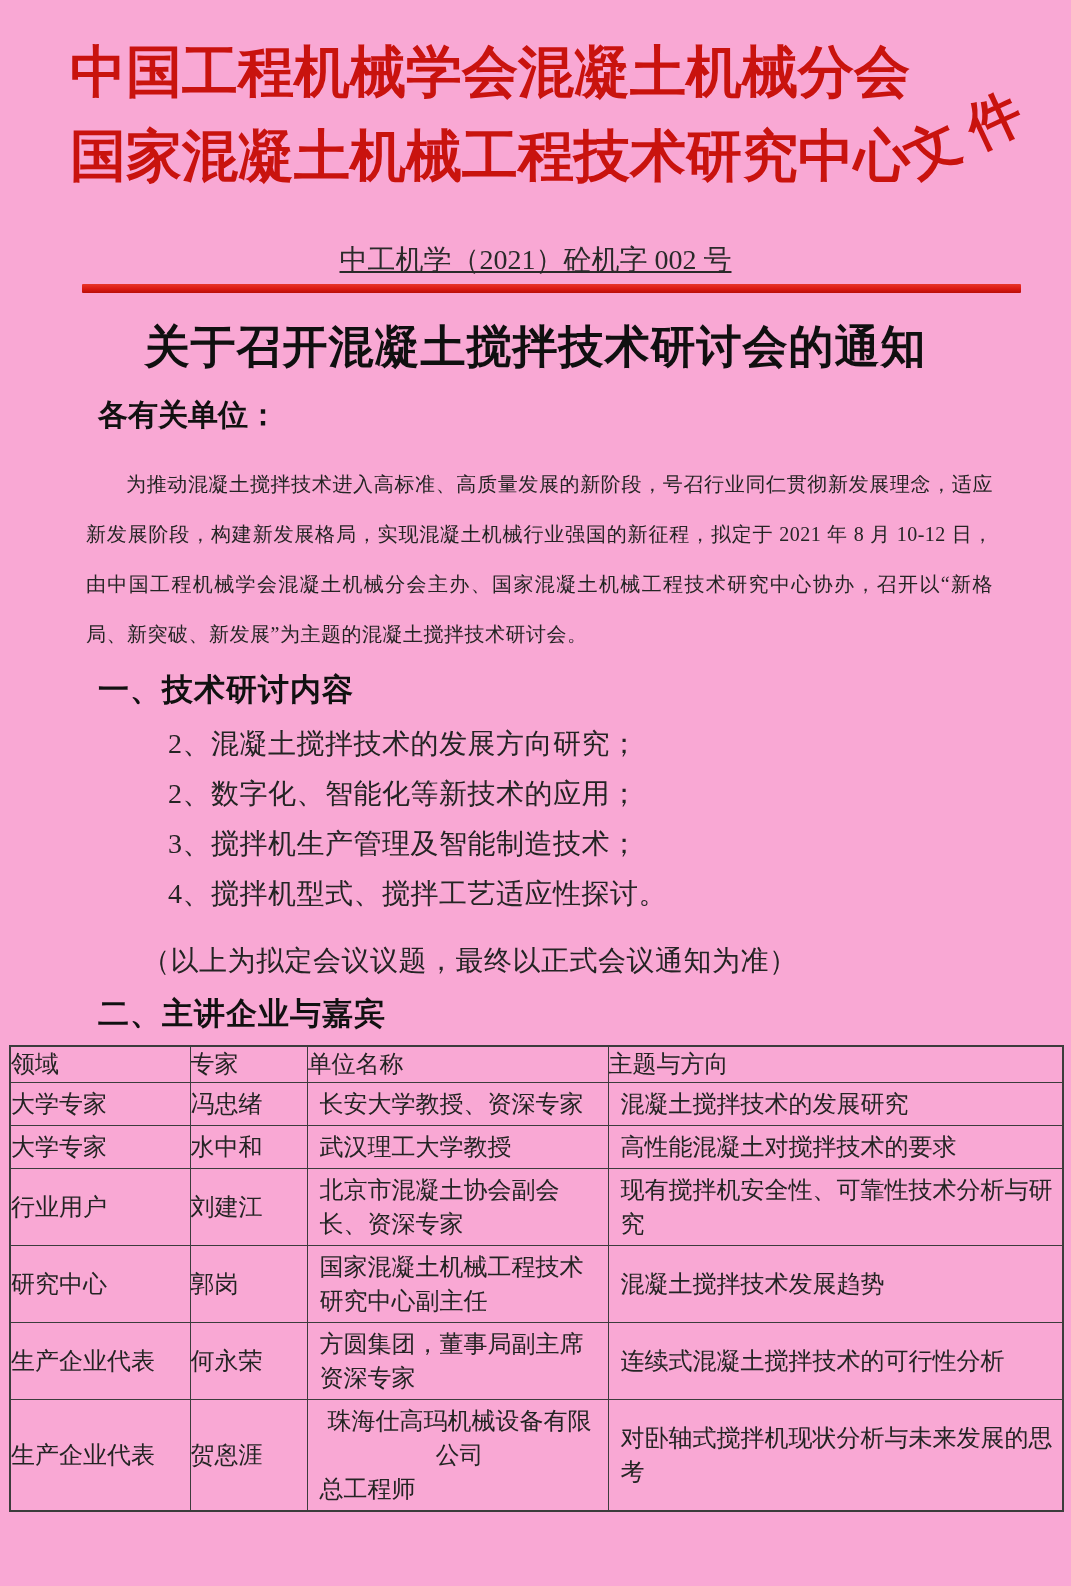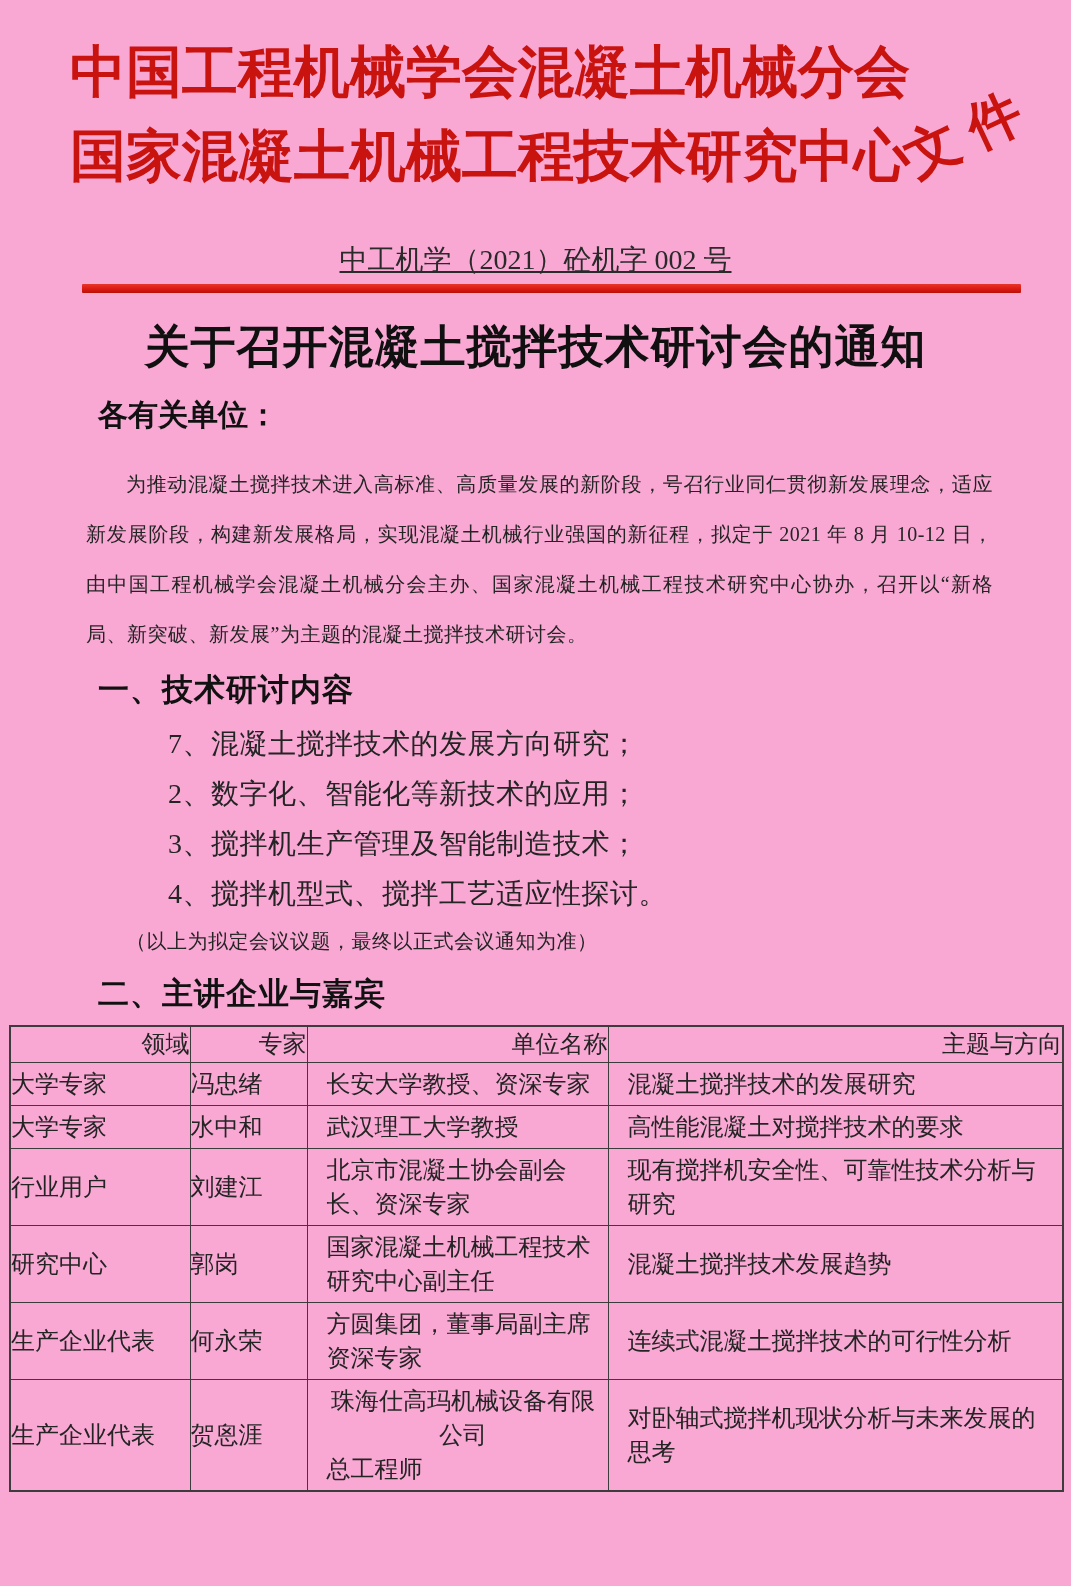--- a/index.html
+++ b/index.html
@@ -61,41 +61,41 @@
   .para.intro{margin-top:26px;}
   .para.follow{margin-top:0;}
   .sec-heading{
     font-family:var(--sans);font-weight:700;
     font-size:31px;line-height:42px;color:#111;
     margin:10px 0 0 12px;letter-spacing:1px;
   }
   .agenda{list-style:none;padding-left:82px;margin-top:8px;}
   .agenda li{font-size:28px;line-height:50px;color:#242424;letter-spacing:0.5px;}
   .agenda-note{
-    font-size:20px;line-height:44px;color:#242424;
-    text-indent:2em;margin-top:0;letter-spacing:0.5px;
+    font-size:28px;line-height:44px;color:#242424;
+    text-indent:2em;margin-top:20px;letter-spacing:0.5px;
   }
   
   .speakers{
     margin:10px 9px 0 9px;width:1053px;
     border-collapse:collapse;table-layout:fixed;
     font-size:24px;color:#242424;
     border:2px solid var(--border);
   }
   .speakers th,.speakers td{
     border:1.5px solid var(--border);
     vertical-align:middle;
   }
   .speakers th{
-    font-weight:400;text-align:right;height:36px;
+    font-weight:400;text-align:left;height:36px;
     font-size:24px;
   }
   .speakers td{line-height:34px;}
   td.c-field,td.c-expert{}
-  td.c-org,td.c-topic{text-align:left;padding:4px 8px 4px 19px;margin-left:24px;}
+  td.c-org,td.c-topic{text-align:left;padding:4px 8px 4px 12px;margin-left:24px;}
   tr.h36 td{height:36px;}
   tr.h34 td{height:34px;}
   tr.h68 td{height:68px;}
   tr.h70 td{height:70px;}
   tr.h98 td{height:98px;}
   .org-center{text-align:center;padding-left:0;}
 </style>
 </head>
 <body>
 
@@ -113,21 +113,21 @@
 
   <div class="doc-title">关于召开混凝土搅拌技术研讨会的通知</div>
 
   <div class="content">
     <div class="salutation">各有关单位：</div>
 
     <p class="para intro">为推动混凝土搅拌技术进入高标准、高质量发展的新阶段，号召行业同仁贯彻新发展理念，适应新发展阶段，构建新发展格局，实现混凝土机械行业强国的新征程，拟定于 2021 年 8 月 10-12 日，由中国工程机械学会混凝土机械分会主办、国家混凝土机械工程技术研究中心协办，召开以“新格局、新突破、新发展”为主题的混凝土搅拌技术研讨会。</p>
 
     <div class="sec-heading">一、技术研讨内容</div>
     <ul class="agenda">
-      <li>7、混凝土搅拌技术的发展方向研究；</li>
+      <li>2、混凝土搅拌技术的发展方向研究；</li>
       <li>2、数字化、智能化等新技术的应用；</li>
       <li>3、搅拌机生产管理及智能制造技术；</li>
       <li>4、搅拌机型式、搅拌工艺适应性探讨。</li>
     </ul>
     <div class="agenda-note">（以上为拟定会议议题，最终以正式会议通知为准）</div>
 
     <div class="sec-heading">二、主讲企业与嘉宾</div>
   </div>
 
   <table class="speakers">

